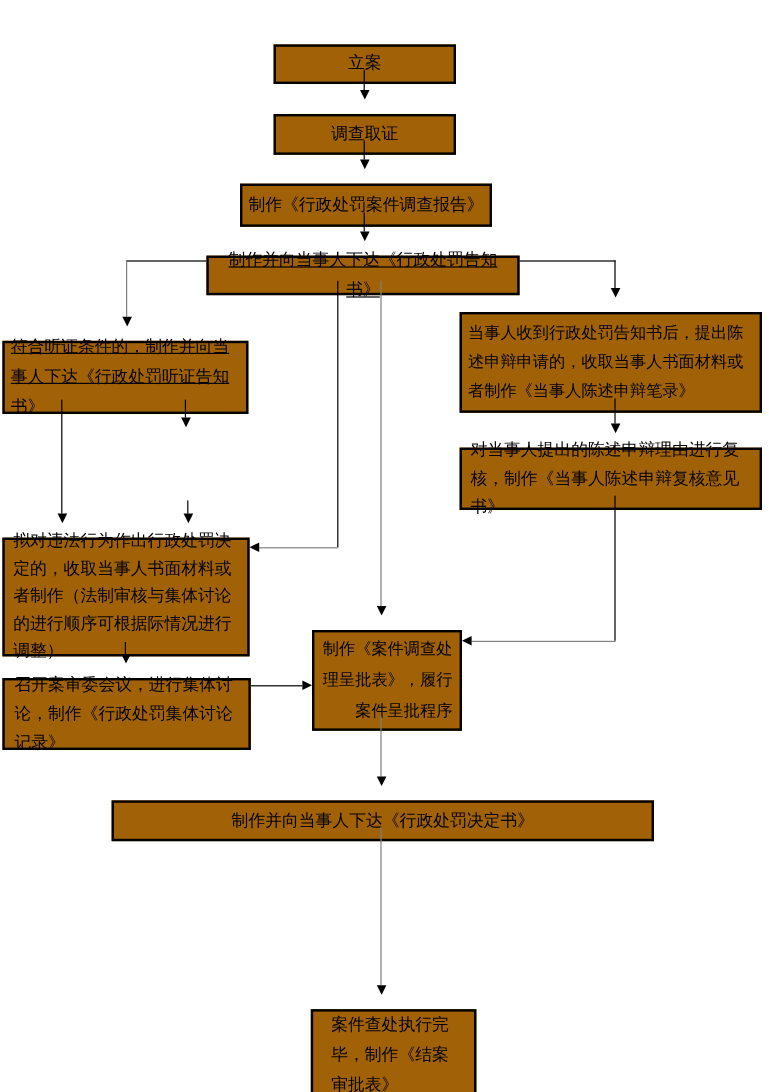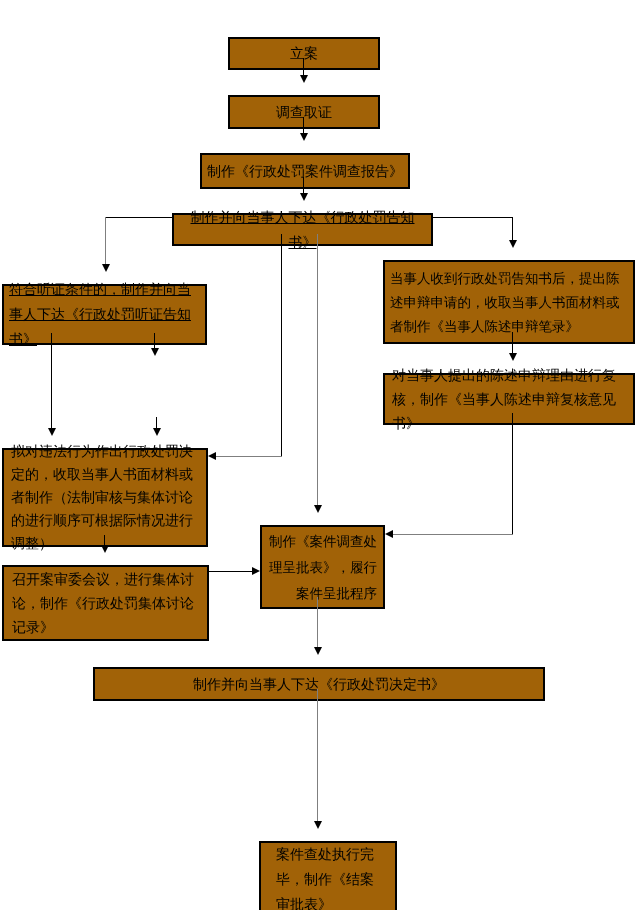--- a/index.html
+++ b/index.html
@@ -20,21 +20,21 @@
   
   #n1  { left:228px; top:25px;  width:152px; height:33px; }
   #n2  { left:228px; top:83px;  width:152px; height:34px; }
   #n3  { left:200px; top:141px; width:210px; height:36px; }
   #n4  { left:172px; top:201px; width:261px; height:33px;text-decoration:underline; }
   #n5  { left:2px;   top:272px; width:205px; height:61px; padding:0 5px;text-decoration:underline; }
   #n6  { left:383px; top:248px; width:252px; height:84px; font-size:13.5px; line-height:24px; padding:0 5px; }
   #n7  { left:70px;  top:356px; width:197px; height:61px; font-size:13.5px; }
   #n8  { left:383px; top:361px; width:252px; height:52px; line-height:24px; padding:0 7px; }
   #n9  { left:2px;   top:436px; width:206px; height:99px; line-height:23px; padding:0 7px; }
-  #n10 { left:2px;   top:553px; width:207px; height:76px; line-height:24px; }
+  #n10 { left:2px;   top:553px; width:207px; height:60px; line-height:24px; }
   #n11 { left:260px; top:513px; width:125px; height:84px; font-size:13.5px; line-height:26px; padding:0 6px;text-align:right; }
   #n12 { left:93px;  top:655px; width:452px; height:34px; }
   #n13 { left:259px; top:829px; width:138px; height:76px; padding:0 15px; }
   
   .vline { position:absolute; width:1px; background:#000; }
   .hline { position:absolute; height:1px; background:#000; }
   .gray  { background:#7f7f7f; }
   .arr-d { position:absolute; width:0; height:0;
            border-left:4px solid transparent; border-right:4px solid transparent;
            border-top:8px solid #000; }

